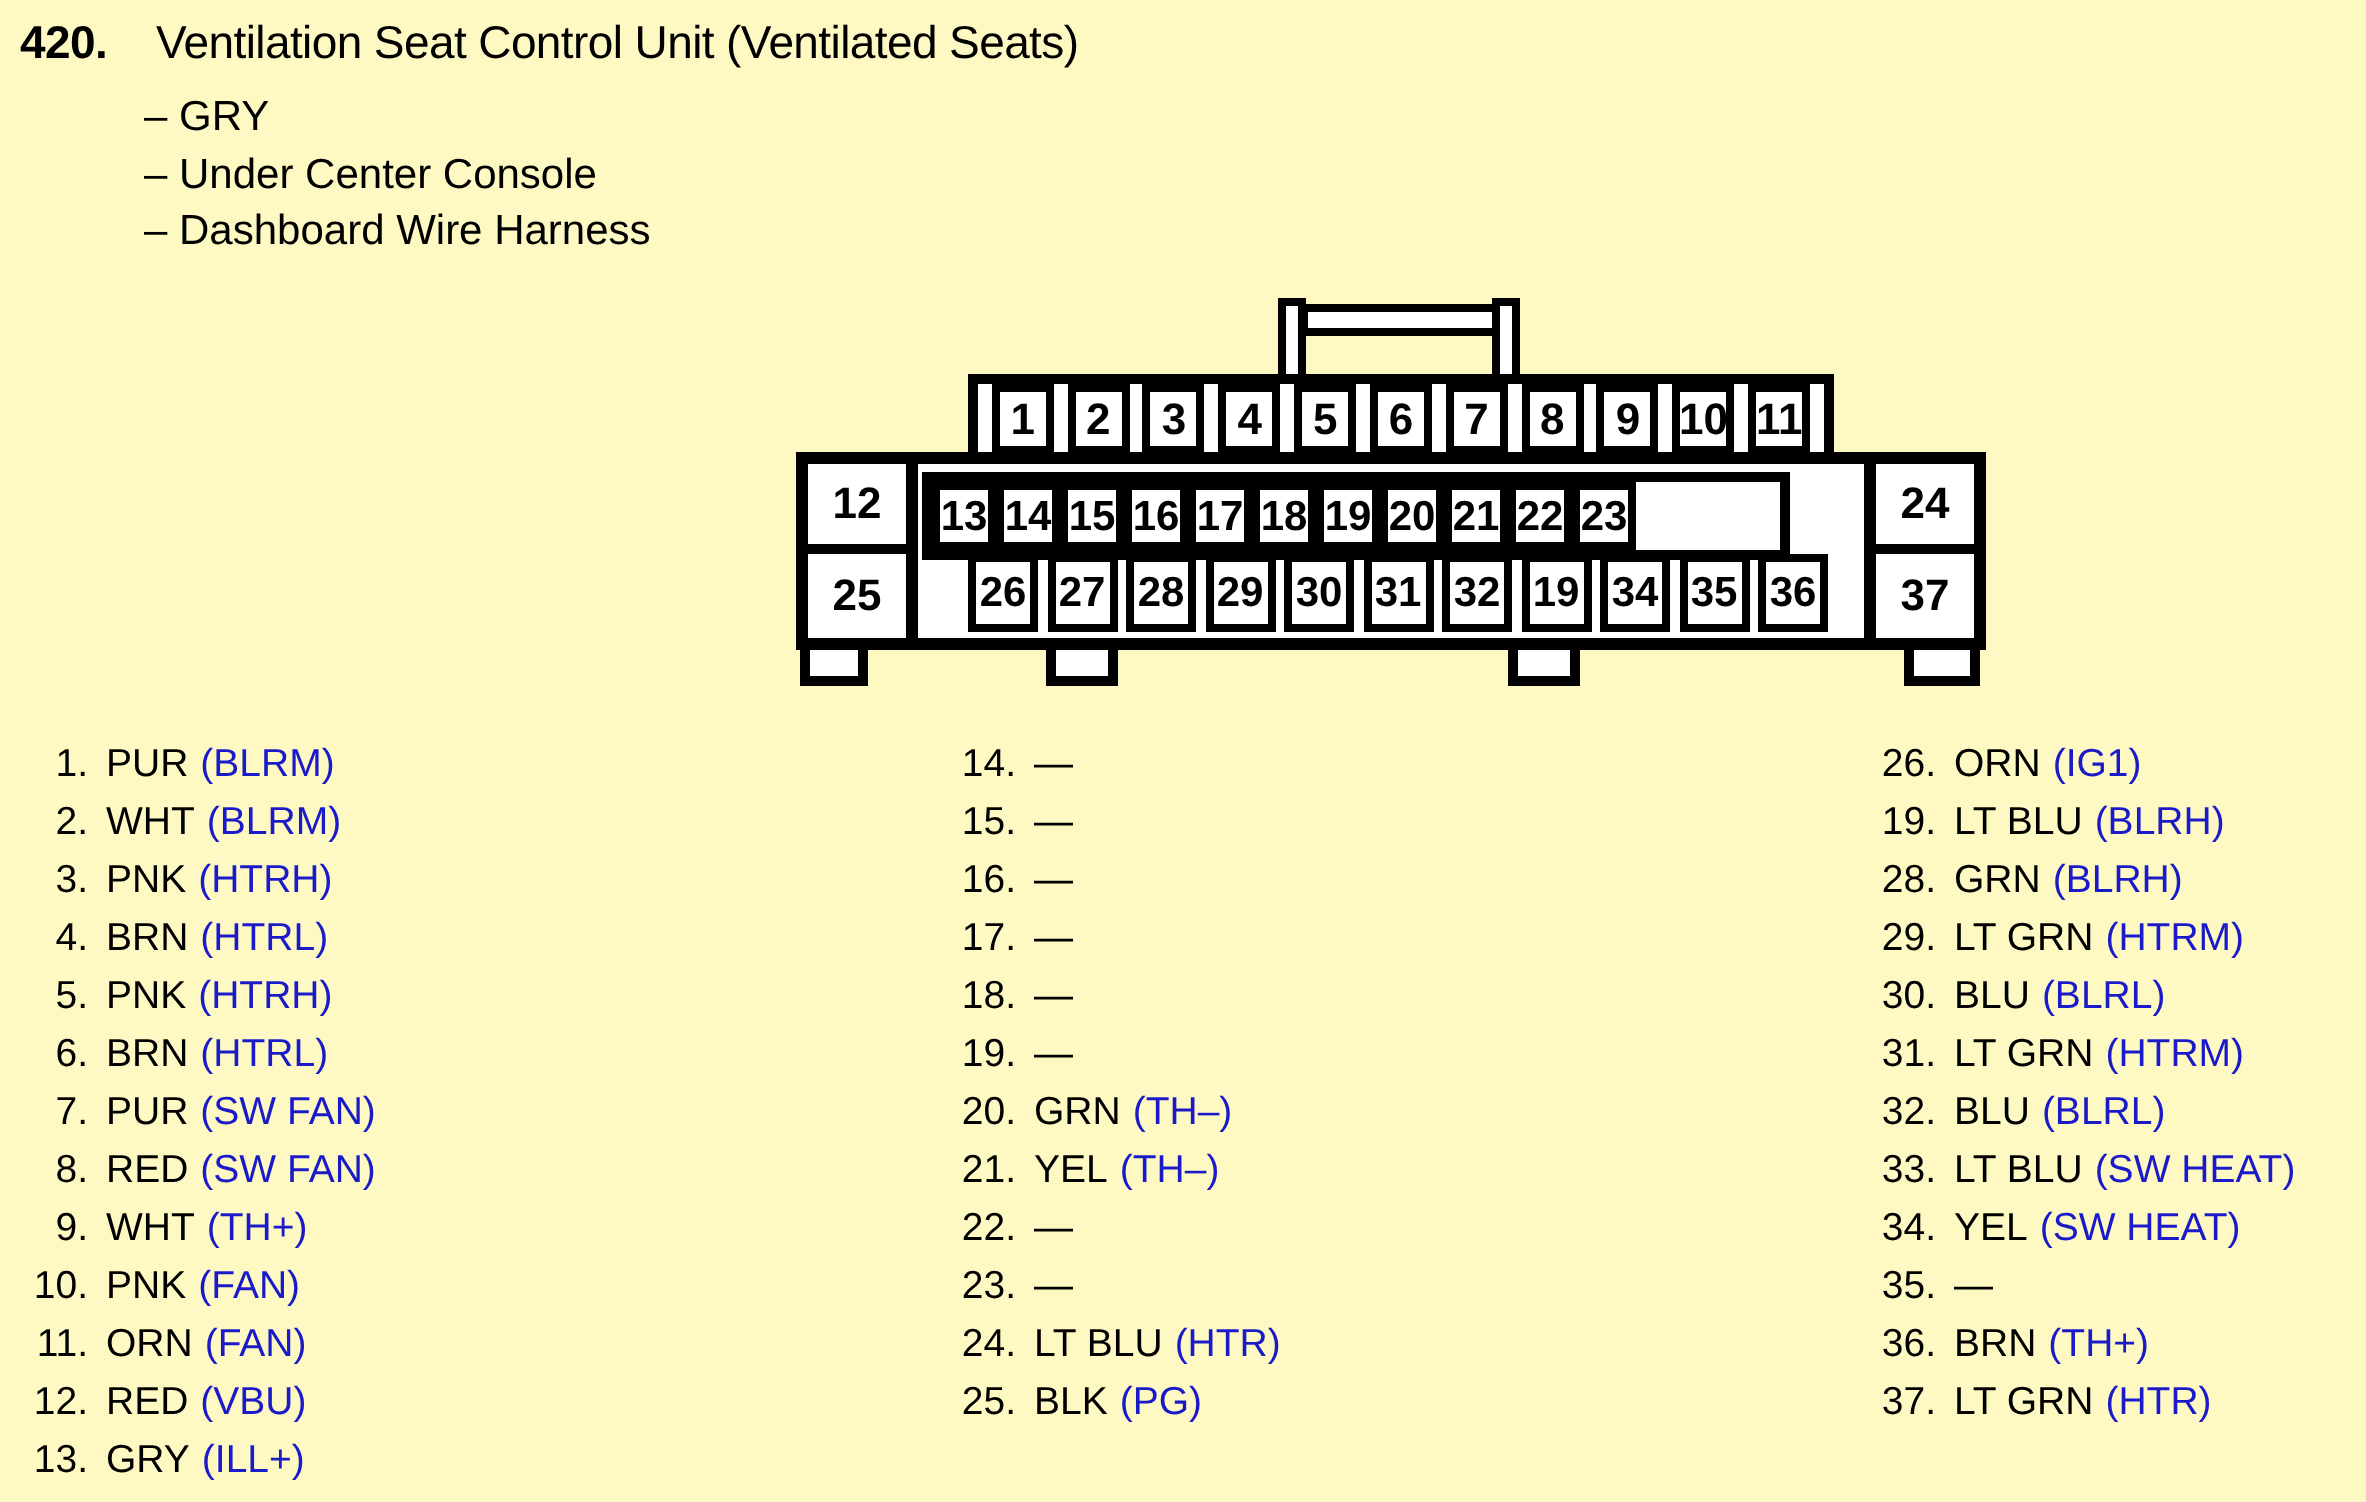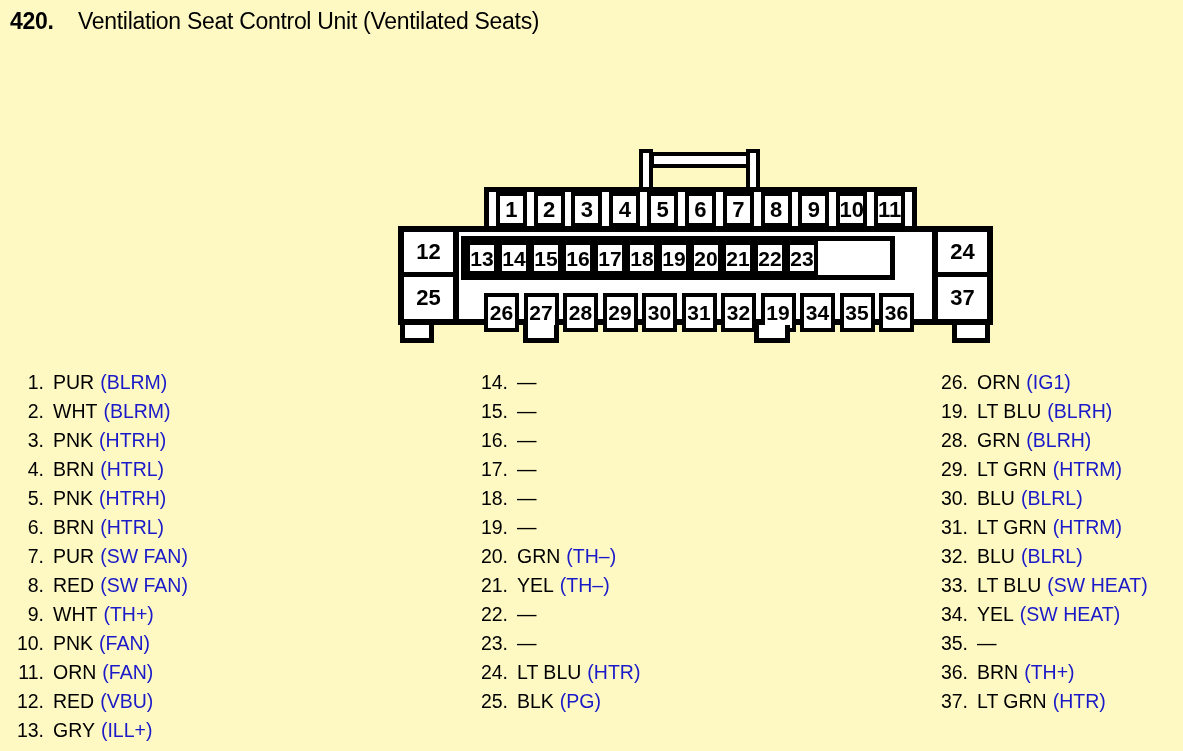--- a/index.html
+++ b/index.html
@@ -57,21 +57,21 @@
   .side-cell .cell.bottom { flex: 1; }
 
   .row-mid {
     position: absolute; left: 461px; top: 236px; width: 434px; height: 44px;
     background: #fff; border: 5px solid var(--line);
     display: flex; justify-content: flex-start; align-items: stretch;
   }
   .row-mid .pin-box { width: 32px; font-size: 21px; }
 
   .row-bottom {
-    position: absolute; left: 484px; top: 293px; width: 430px; height: 39px;
+    position: absolute; left: 484px; top: 277px; width: 430px; height: 39px;
     display: flex; justify-content: space-between; align-items: stretch;
   }
   .row-bottom .pin-box { width: 35px; font-size: 21px; }
 
   .pin-box {
     background: #fff; border: 4px solid var(--line);
     display: flex; align-items: center; justify-content: center;
     font-weight: bold; line-height: 1; overflow: visible;
   }
 
@@ -93,20 +93,25 @@
 </head>
 <body>
 
 <div class="page">
 
   <div class="title-row">
     <span class="title-num">420.</span>
     <span class="title-text">Ventilation Seat Control Unit (Ventilated Seats)</span>
   </div>
 
+  <div class="details">
+    <div>– GRY</div>
+    <div>– Under Center Console</div>
+    <div>– Dashboard Wire Harness</div>
+  </div>
 
   <div class="connector">
     <div class="latch-bar"></div>
     <div class="latch-post" style="left:639px"></div>
     <div class="latch-post" style="left:746px"></div>
 
     <div class="row-top">
         <div class="pin-box">1</div>
         <div class="pin-box">2</div>
         <div class="pin-box">3</div>

